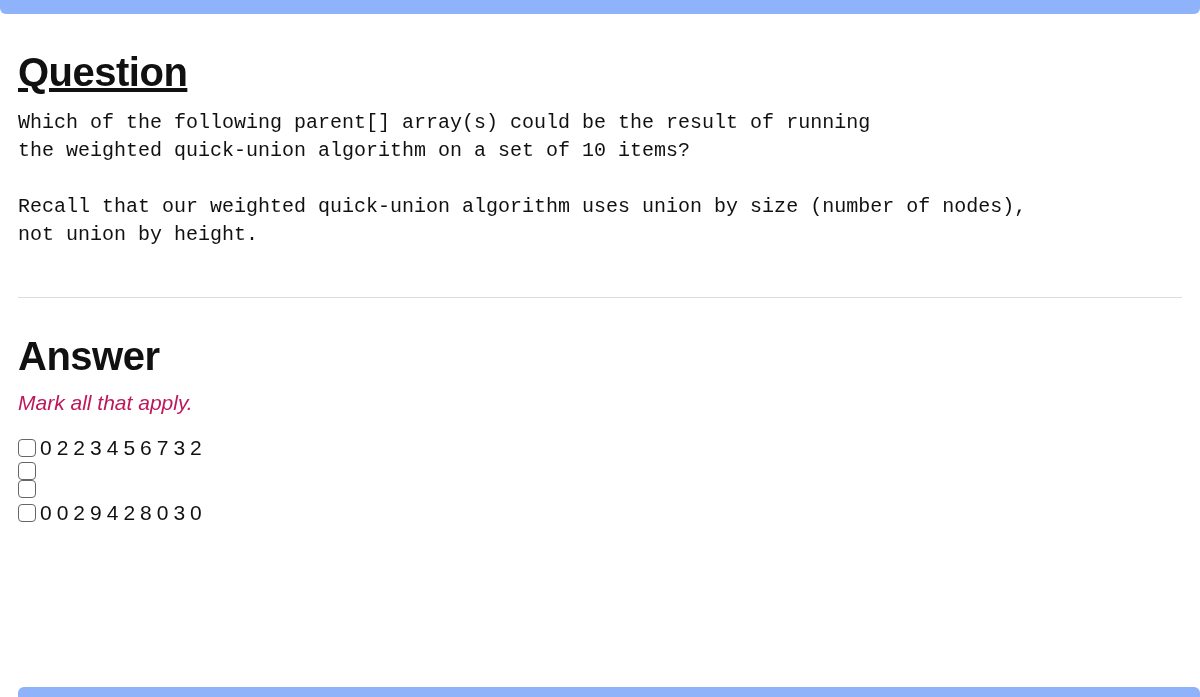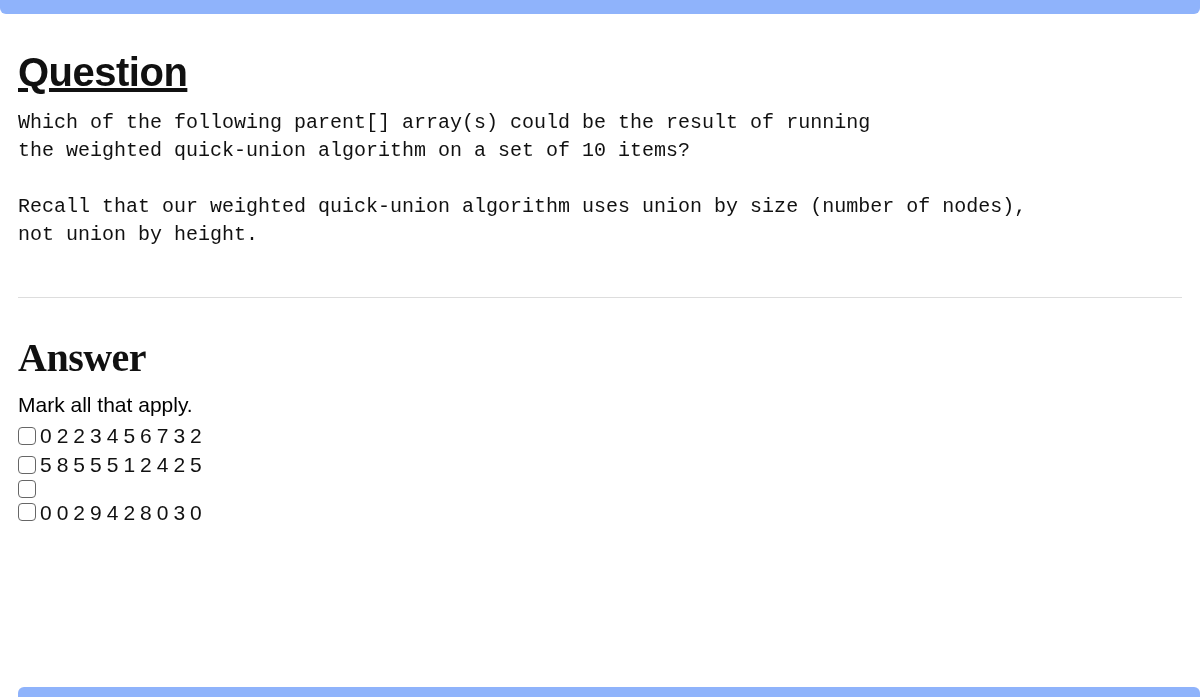--- a/index.html
+++ b/index.html
@@ -43,39 +43,39 @@
       margin-bottom: 14px;
       letter-spacing: -0.5px;
       text-decoration: underline;
     }
     h1.answer-heading {
       font-size: 40px;
       font-weight: 700;
       color: #111;
       margin-bottom: 12px;
       letter-spacing: -0.5px;
-      font-family: Liberation Serif, serif;
     }
     .question-body {
       font-family: "SFMono-Regular", Consolas, "Liberation Mono", Menlo, Courier, monospace;
       font-size: 20px;
       line-height: 1.4;
       color: #111;
       white-space: pre-wrap;
       margin-bottom: 0;
     }
     hr.divider {
       border: none;
       border-top: 1px solid #ddd;
       margin: 48px 0 36px 0;
     }
     .instruction {
+      font-style: italic;
       font-size: 21px;
-      color: #000000;
-      margin-bottom: 4px;
+      color: #be185d;
+      margin-bottom: 18px;
     }
     .option-row {
       display: flex;
       align-items: center;
       line-height: 1.4;
       margin-bottom: 0px;
       text-align: center;
     }
     .checkbox {
       width: 18px;
@@ -113,21 +113,20 @@
   <h1 class="answer-heading">Answer</h1>
 
   <div class="instruction">Mark all that apply.</div>
 
   <div class="option-row">
     <div class="checkbox"></div>
     <span class="option-text">0223456732</span>
   </div>
   <div class="option-row">
     <div class="checkbox"></div>
-    <span class="option-text">5855512425</span>
   </div>
   <div class="option-row">
     <div class="checkbox"></div>
   </div>
   <div class="option-row">
     <div class="checkbox"></div>
     <span class="option-text">0029428030</span>
   </div>
 
 </div>

